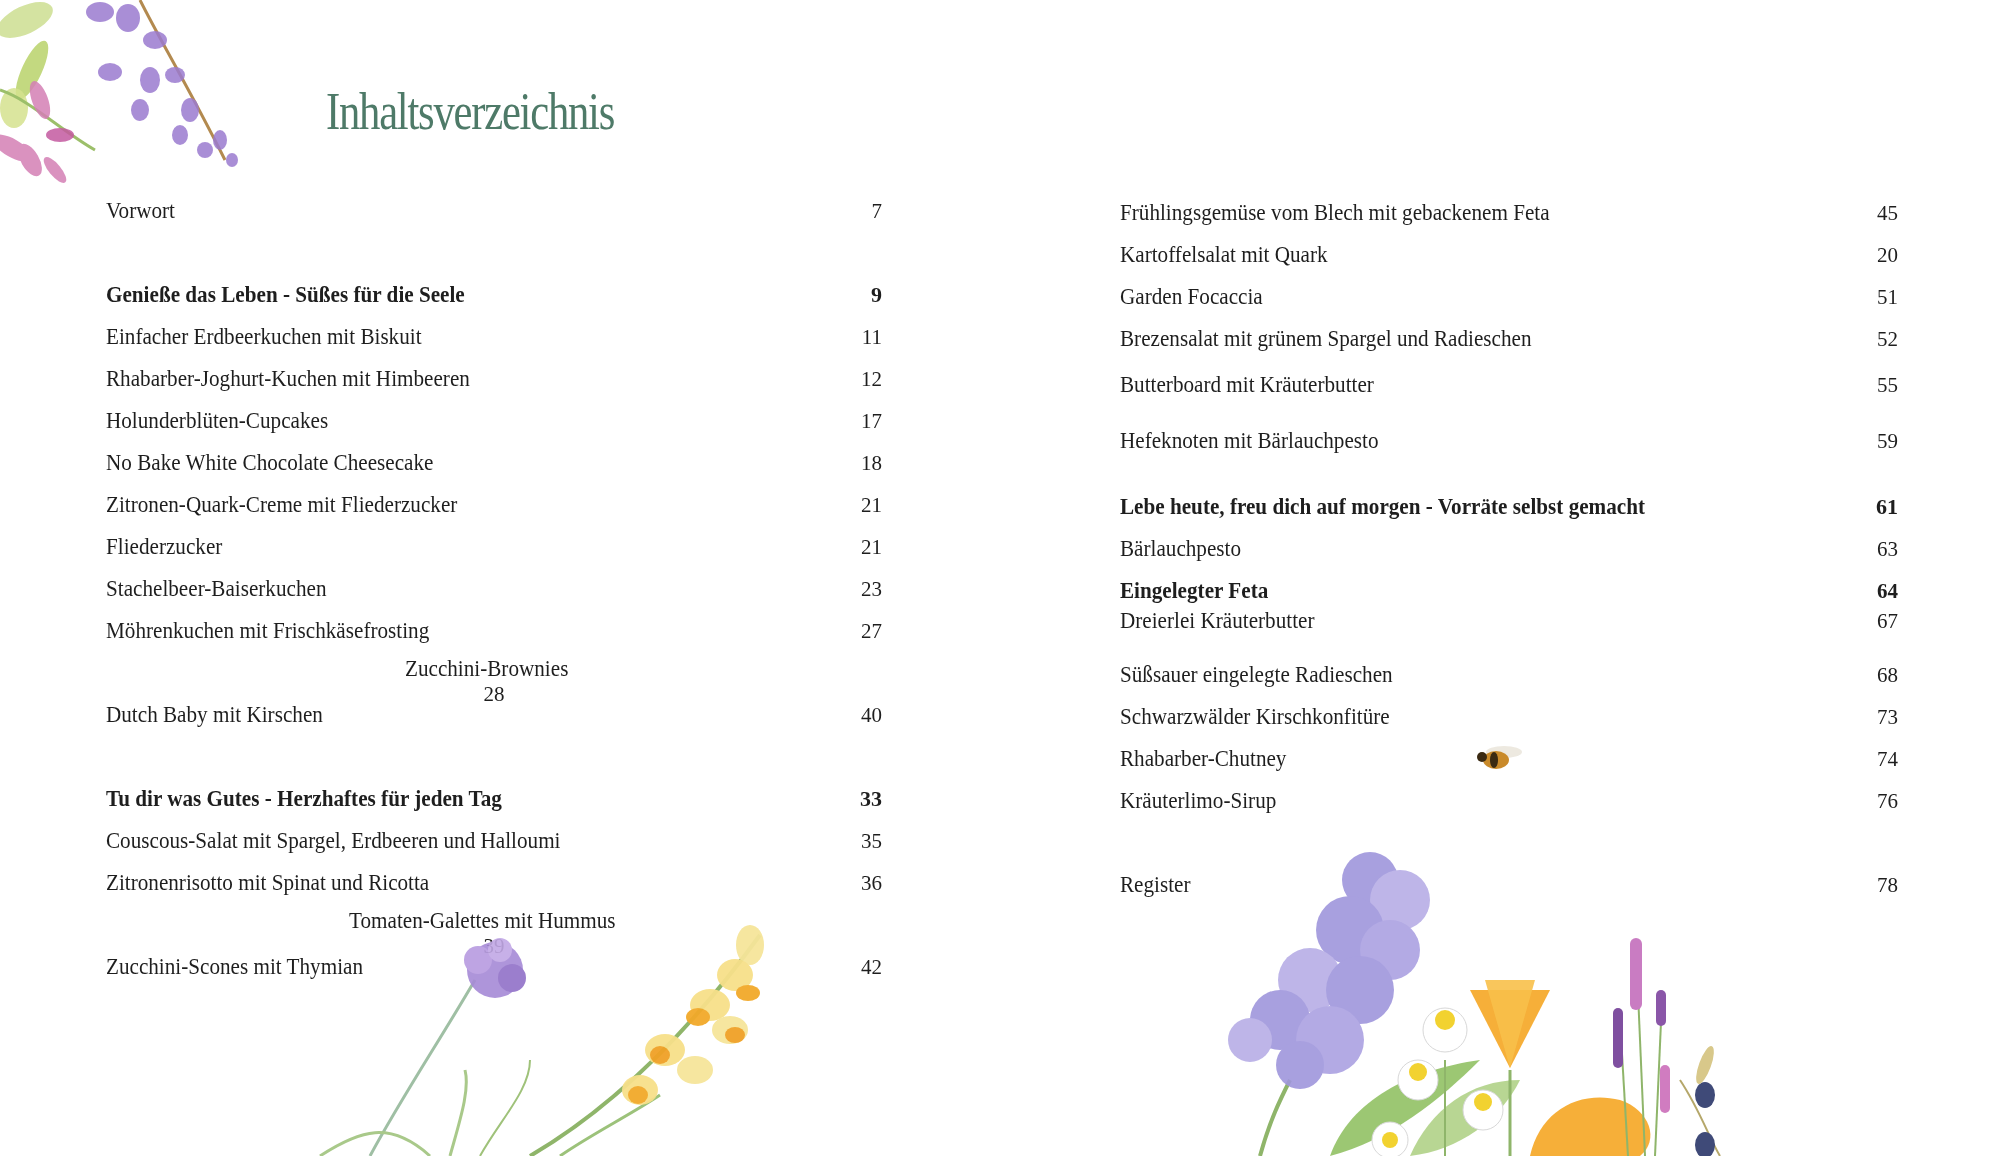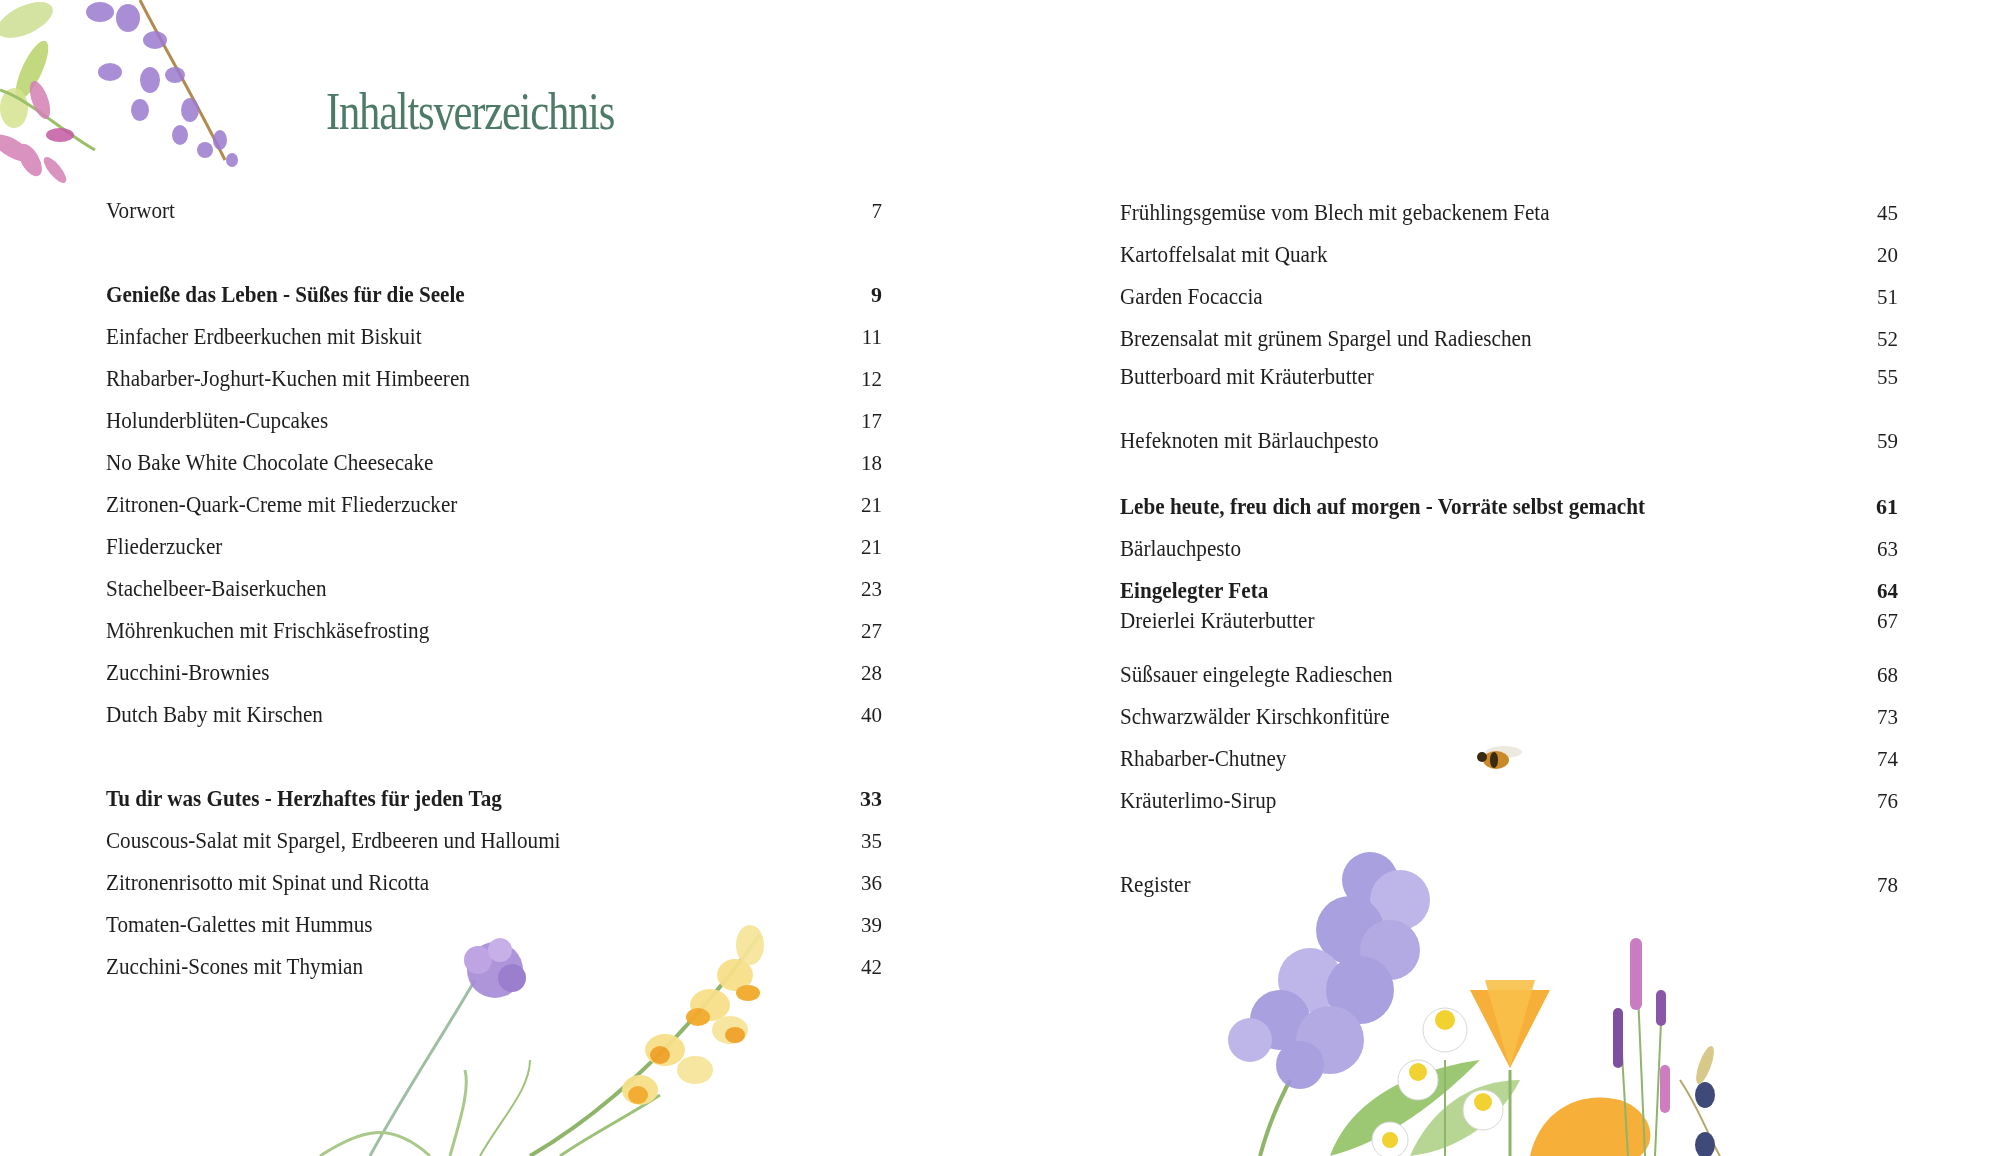--- a/index.html
+++ b/index.html
@@ -87,41 +87,41 @@
       <span class="p">21</span>
     </div>
     <div class="entry" style="top: 572px;">
       <span class="t">Stachelbeer-Baiserkuchen</span>
       <span class="p">23</span>
     </div>
     <div class="entry" style="top: 614px;">
       <span class="t">Möhrenkuchen mit Frischkäsefrosting</span>
       <span class="p">27</span>
     </div>
-    <div class="entry" style="top: 656px;">
+    <div class="entry" style="top: 656px; flex-direction: column;">
       <span class="t">Zucchini-Brownies</span>
       <span class="p">28</span>
     </div>
     <div class="entry" style="top: 698px;">
       <span class="t">Dutch Baby mit Kirschen</span>
       <span class="p">40</span>
     </div>
     <div class="entry section" style="top: 782px;">
       <span class="t">Tu dir was Gutes - Herzhaftes für jeden Tag</span>
       <span class="p">33</span>
     </div>
     <div class="entry" style="top: 824px;">
       <span class="t">Couscous-Salat mit Spargel, Erdbeeren und Halloumi</span>
       <span class="p">35</span>
     </div>
     <div class="entry" style="top: 866px;">
       <span class="t">Zitronenrisotto mit Spinat und Ricotta</span>
       <span class="p">36</span>
     </div>
-    <div class="entry" style="top: 908px;">
+    <div class="entry" style="top: 908px; flex-direction: column;">
       <span class="t">Tomaten-Galettes mit Hummus</span>
       <span class="p">39</span>
     </div>
     <div class="entry" style="top: 950px; gap: 20px;">
       <span class="t">Zucchini-Scones mit Thymian</span>
       <span class="p">42</span>
     </div>
   </div>
 <div class="col col-right" id="col-right">
     <div class="entry" style="top: 196px;">
@@ -133,21 +133,21 @@
       <span class="p">20</span>
     </div>
     <div class="entry" style="top: 280px;">
       <span class="t">Garden Focaccia</span>
       <span class="p">51</span>
     </div>
     <div class="entry" style="top: 322px;">
       <span class="t">Brezensalat mit grünem Spargel und Radieschen</span>
       <span class="p">52</span>
     </div>
-    <div class="entry" style="top: 360px; justify-content: space-between;">
+    <div class="entry" style="top: 368px; justify-content: space-between;">
       <span class="t">Butterboard mit Kräuterbutter</span>
       <span class="p">55</span>
     </div>
     <div class="entry" style="top: 424px;">
       <span class="t">Hefeknoten mit Bärlauchpesto</span>
       <span class="p">59</span>
     </div>
     <div class="entry section" style="top: 490px;">
       <span class="t">Lebe heute, freu dich auf morgen - Vorräte selbst gemacht</span>
       <span class="p">61</span>

